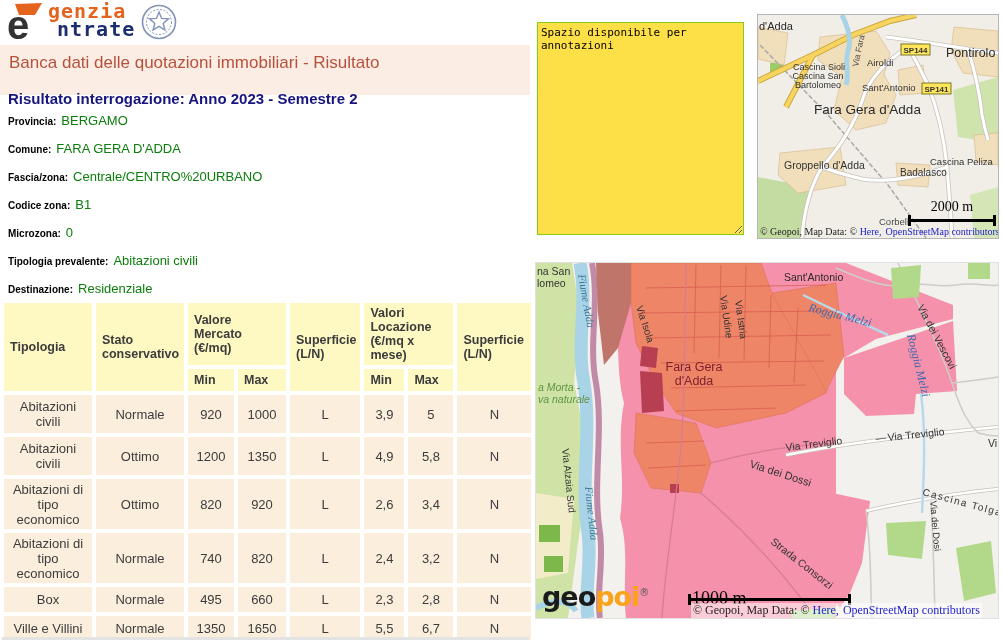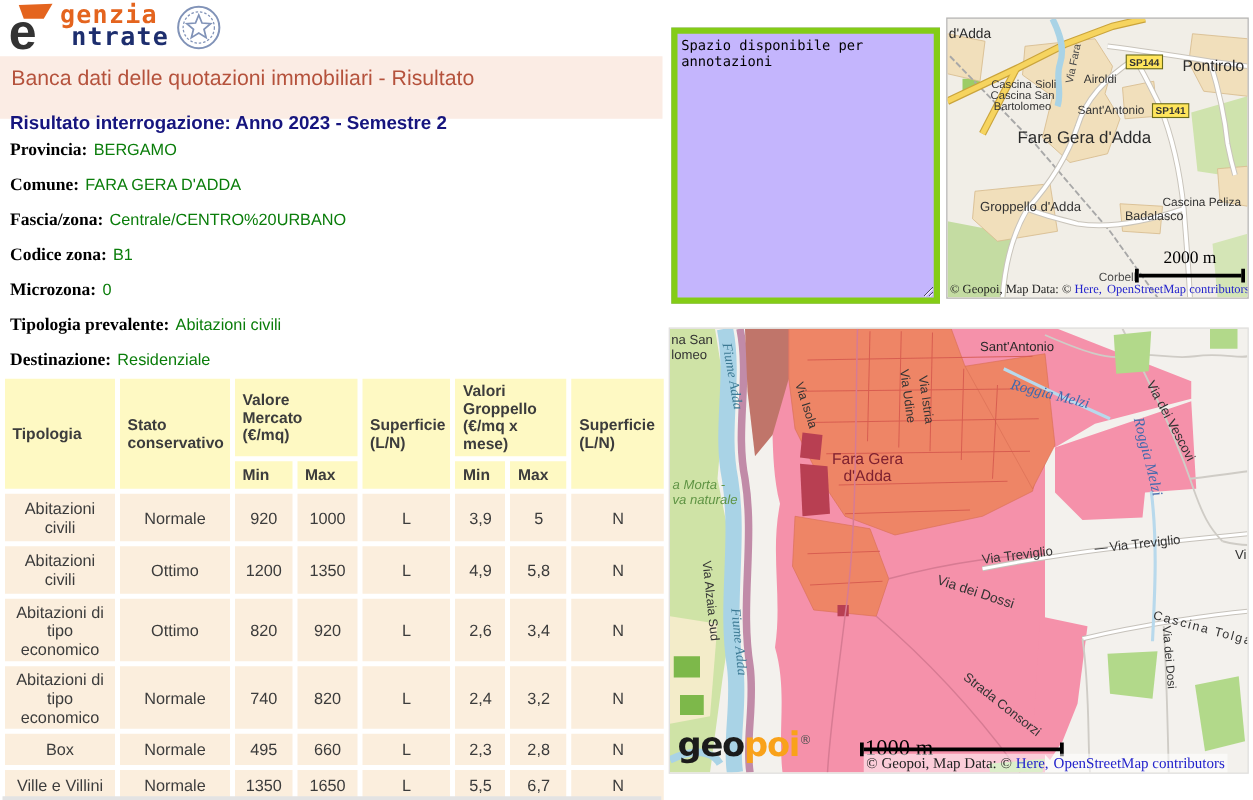--- a/index.html
+++ b/index.html
@@ -14,37 +14,37 @@
   .logo-l1{color:#e4641e;display:block;}
   .logo-l2{color:#1d2e6e;display:block;margin-left:9px;}
   .emblem{margin-left:6px;margin-top:2px;}
   .banner{position:absolute;left:0;top:45px;width:530px;height:50px;background:#fbece4;
           color:#b5523c;font-size:17px;line-height:36px;padding-left:9px;box-sizing:border-box;}
 
   
   .result-title{position:absolute;left:8px;top:90px;color:#16157e;font-weight:bold;font-size:15px;}
   .fields{position:absolute;left:8px;top:110px;}
   .field{height:28px;line-height:20px;}
-  .flabel{font-family:Liberation Serif, serif;font-weight:bold;font-size:14px;color:#000;}
+  .flabel{font-family:Liberation Sans, sans-serif;font-weight:bold;font-size:10px;color:#000;}
   .fvalue{color:#0a7d0a;font-size:13px;margin-left:5px;}
 
   
   table.quot{position:absolute;left:0;top:299px;border-collapse:separate;border-spacing:4px;}
   table.quot td{font-size:12.5px;color:#3c3c3c;vertical-align:middle;padding:2px 4px;box-sizing:border-box;}
   table.quot thead td{background:#fef9c3;font-weight:bold;text-align:left;padding-left:6px;}
   table.quot thead tr.h1 td{height:62px;}
   table.quot thead tr.h2 td{height:22px;}
   table.quot tbody td{background:#fbeedd;text-align:center;font-size:13px;}
   tr.r2 td{height:38px;} tr.r3 td{height:50px;} tr.r1 td{height:25px;}
   .cut-strip{position:absolute;left:2px;top:637px;width:527px;height:3px;background:#e3e3e3;}
 
   
   .annot{position:absolute;left:537px;top:22px;width:199px;height:205px;resize:both;
          font-family:"DejaVu Sans Mono",monospace;font-size:11px;color:#000;
-         border:5px solid #84cc16;padding:3px;background:#c4b5fd;}
+         border:1px solid #84cc16;padding:3px;background:#fde047;}
 
   
   .map{position:absolute;overflow:hidden;border:1px solid #b5b5b5;background:#f1eee7;}
   .map-top{left:757px;top:14px;width:240px;height:223px;}
   .map-bottom{left:535px;top:262px;width:462px;height:355px;border:1px solid #e0e0e0;}
   .map svg{position:absolute;left:0;top:0;}
   .scale-label{position:absolute;font-family:"Liberation Serif",serif;color:#000;text-align:center;}
   .scale-bar{position:absolute;height:11px;border-left:3px solid #000;border-right:3px solid #000;
              display:flex;align-items:center;}
   .scale-bar::after{content:"";flex:1;border-top:3px solid #000;}
@@ -109,21 +109,21 @@
         <col style="width:40px">
         <col style="width:45px">
         <col style="width:74px">
       </colgroup>
     <thead>
       <tr class="h1">
         <td rowspan="2">Tipologia</td>
         <td rowspan="2">Stato conservativo</td>
         <td colspan="2">Valore Mercato (€/mq)</td>
         <td rowspan="2">Superficie (L/N)</td>
-        <td colspan="2">Valori Groppello (€/mq x mese)</td>
+        <td colspan="2">Valori Locazione (€/mq x mese)</td>
         <td rowspan="2">Superficie (L/N)</td>
       </tr>
       <tr class="h2">
         <td>Min</td>
         <td>Max</td>
         <td>Min</td>
         <td>Max</td>
       </tr>
     </thead>
     <tbody>

